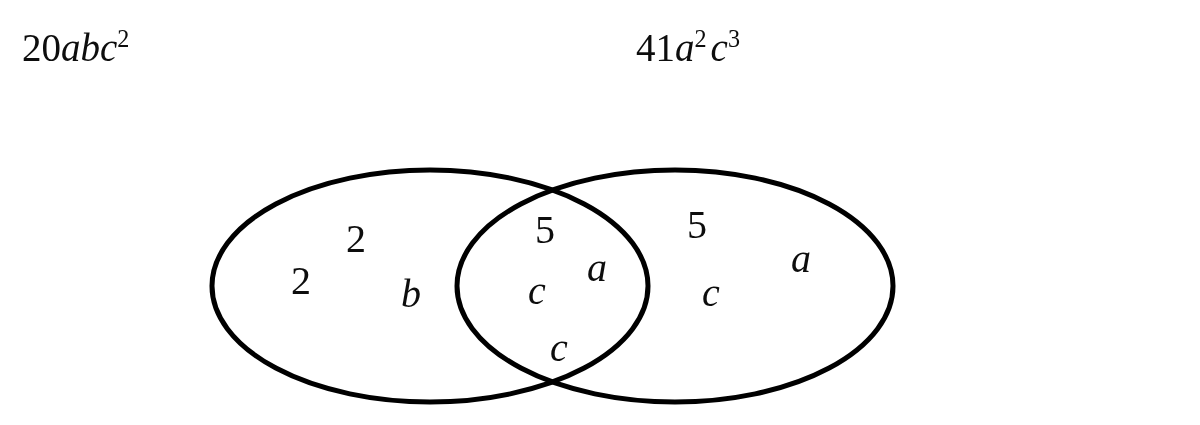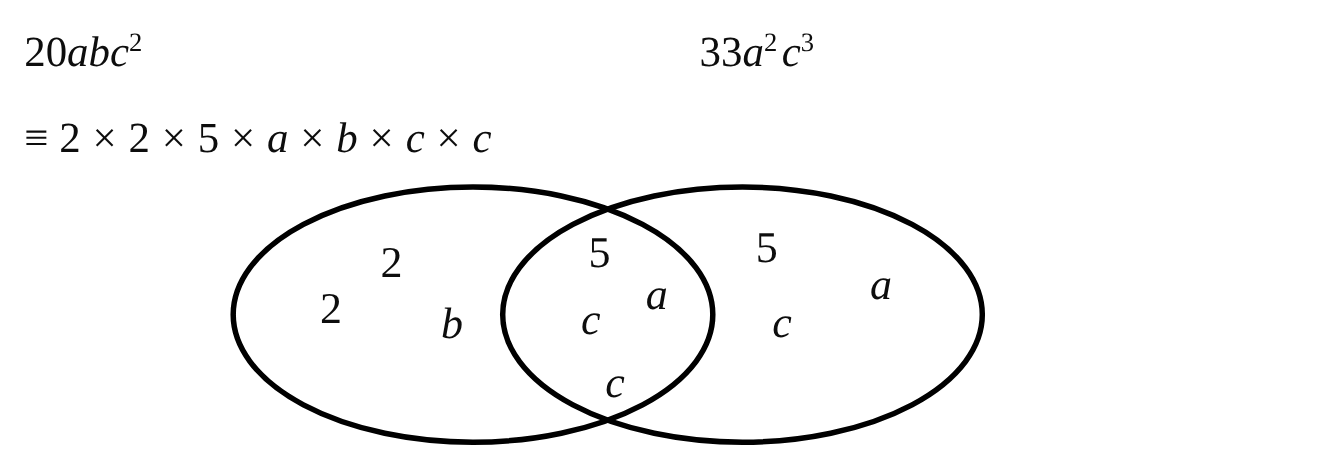--- a/index.html
+++ b/index.html
@@ -88,39 +88,23 @@
 </style>
 </head>
 <body>
 
 <div id="canvas">
 
   <div class="expr expr-head" id="expr-left-head">
     <span class="num">20</span><span class="var">abc</span><span class="sup">2</span>
   </div>
 
-  <div class="expr expr-body" id="expr-left-body">
-    <span class="equiv">≡</span>
-    <span class="num">2</span>
-    <span class="op">×</span>
-    <span class="num">2</span>
-    <span class="op">×</span>
-    <span class="num">5</span>
-    <span class="op">×</span>
-    <span class="var">a</span>
-    <span class="op">×</span>
-    <span class="var">b</span>
-    <span class="op">×</span>
-    <span class="var">c</span>
-    <span class="op">×</span>
-    <span class="var">c</span>
-  </div>
 
   <div class="expr expr-head" id="expr-right-head">
-    <span class="num">33</span><span class="var">a</span><span class="sup">2</span><span class="var" style="margin-left:4px;">c</span><span class="sup">3</span>
+    <span class="num">41</span><span class="var">a</span><span class="sup">2</span><span class="var" style="margin-left:4px;">c</span><span class="sup">3</span>
   </div>
 
 
   <div id="venn">
     <svg width="1200" height="275" viewBox="0 0 1200 275" xmlns="http://www.w3.org/2000/svg">
       <ellipse id="ellipse-left" cx="430" cy="136" rx="218" ry="116" fill="none" stroke="#000000" stroke-width="5"></ellipse>
       <ellipse id="ellipse-right" cx="675" cy="136" rx="218" ry="116" fill="none" stroke="#000000" stroke-width="5"></ellipse>
     </svg>
 
     <div class="factor upright" style="left:301px; top:131px;">2</div>

